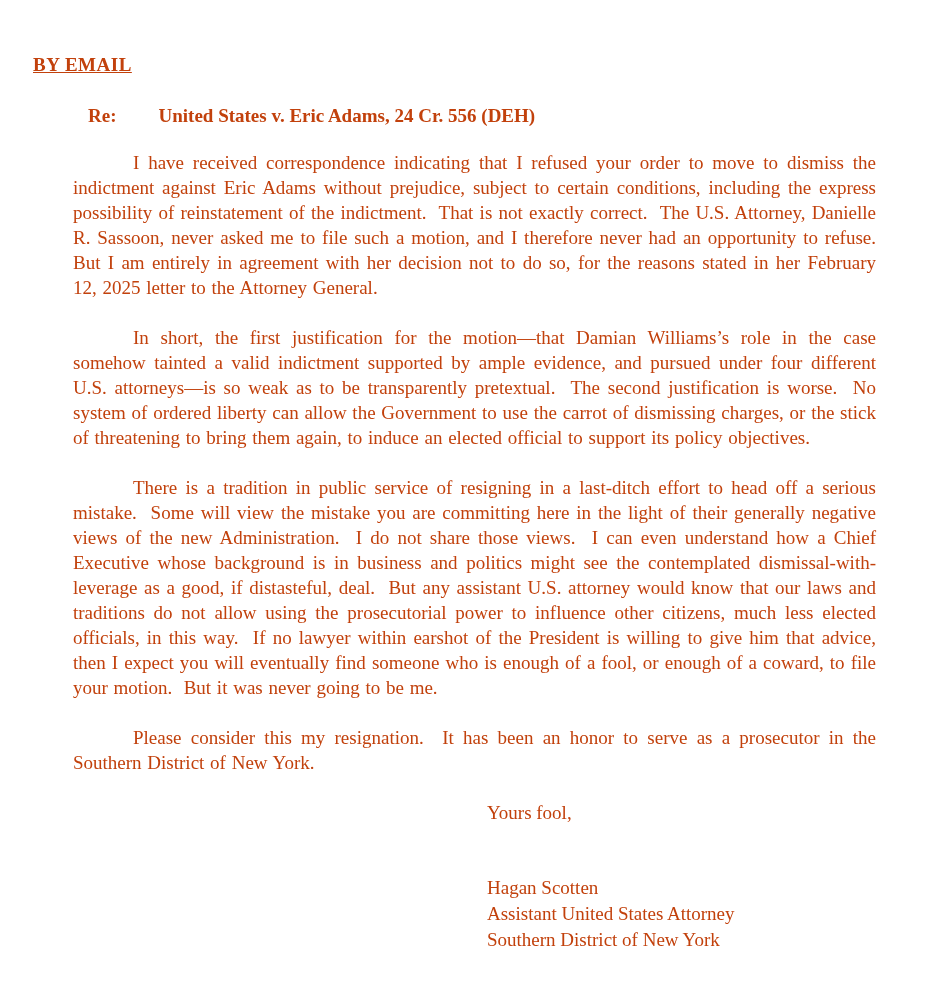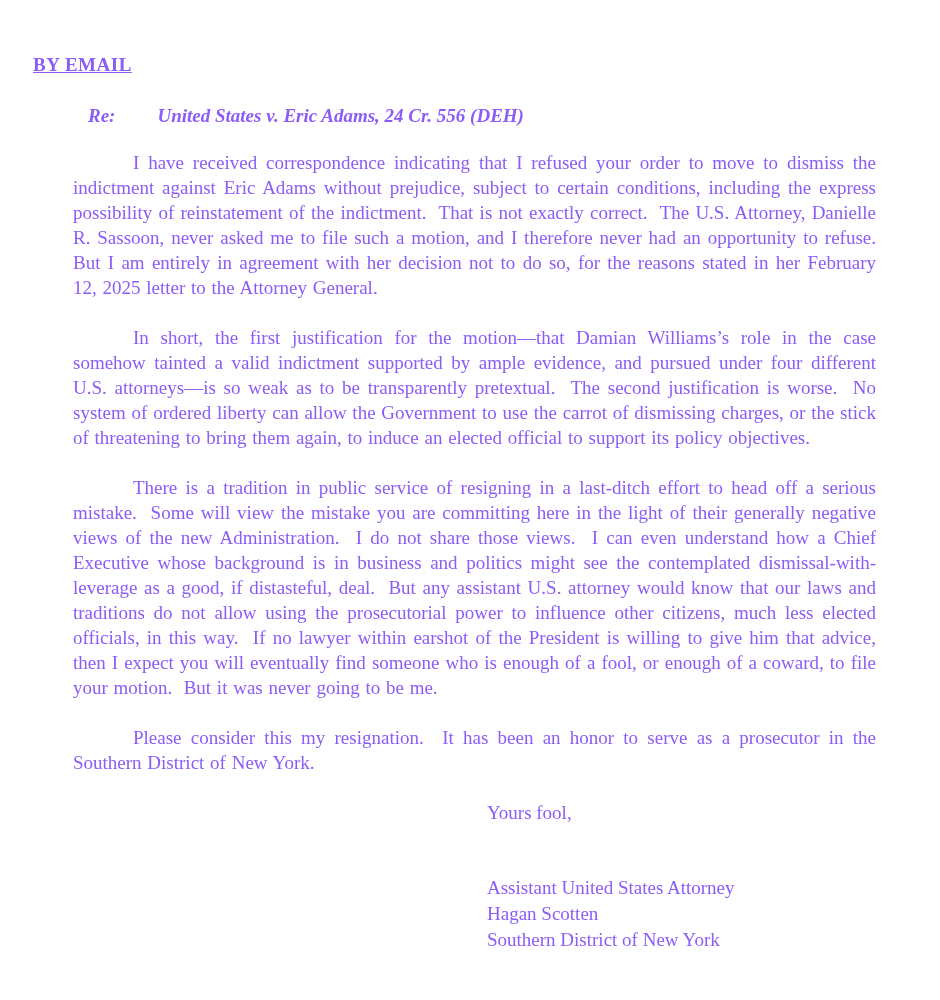--- a/index.html
+++ b/index.html
@@ -6,39 +6,38 @@
     margin: 0;
     padding: 0;
     background: #ffffff;
   }
   .page {
     position: relative;
     width: 940px;
     height: 1000px;
     box-sizing: border-box;
     background: #ffffff;
-    color: #8b5cf6;
+    color: #c2410c;
     font-family: "Liberation Serif", "DejaVu Serif", serif;
     font-size: 19px;
     line-height: 25px;
     padding: 52px 64px 10px 33px;
     overflow: hidden;
   }
   p { margin: 0; }
   .by-email {
     font-weight: bold;
     text-decoration: underline;
     letter-spacing: 0.5px;
     margin-bottom: 26px;
   }
   .re-line {
     font-weight: bold;
     padding-left: 55px;
     margin-bottom: 22px;
-    font-style: italic;
   }
   .re-subject {
     margin-left: 42px;
   }
   .salutation {
     margin-bottom: 24px;
   }
   .body-para {
     text-align: justify;
     text-indent: 60px;
@@ -73,18 +72,18 @@
   <p class="body-para">I have received correspondence indicating that I refused your order to move to dismiss the indictment against Eric Adams without prejudice, subject to certain conditions, including the express possibility of reinstatement of the indictment.  That is not exactly correct.  The U.S. Attorney, Danielle R. Sassoon, never asked me to file such a motion, and I therefore never had an opportunity to refuse.  But I am entirely in agreement with her decision not to do so, for the reasons stated in her February 12, 2025 letter to the Attorney General.</p>
 
   <p class="body-para">In short, the first justification for the motion—that Damian Williams’s role in the case somehow tainted a valid indictment supported by ample evidence, and pursued under four different U.S. attorneys—is so weak as to be transparently pretextual.  The second justification is worse.  No system of ordered liberty can allow the Government to use the carrot of dismissing charges, or the stick of threatening to bring them again, to induce an elected official to support its policy objectives.</p>
 
   <p class="body-para">There is a tradition in public service of resigning in a last-ditch effort to head off a serious mistake.  Some will view the mistake you are committing here in the light of their generally negative views of the new Administration.  I do not share those views.  I can even understand how a Chief Executive whose background is in business and politics might see the contemplated dismissal-with-leverage as a good, if distasteful, deal.  But any assistant U.S. attorney would know that our laws and traditions do not allow using the prosecutorial power to influence other citizens, much less elected officials, in this way.  If no lawyer within earshot of the President is willing to give him that advice, then I expect you will eventually find someone who is enough of a fool, or enough of a coward, to file your motion.  But it was never going to be me.</p>
 
   <p class="body-para">Please consider this my resignation.  It has been an honor to serve as a prosecutor in the Southern District of New York.</p>
 
   <div class="closing-block">
     <p class="closing-line">Yours fool,</p>
+    <p class="sig-line">Hagan Scotten</p>
     <p class="sig-line">Assistant United States Attorney</p>
-    <p class="sig-line">Hagan Scotten</p>
     <p class="sig-line">Southern District of New York</p>
   </div>
 
 </div>
 
 </body></html>

